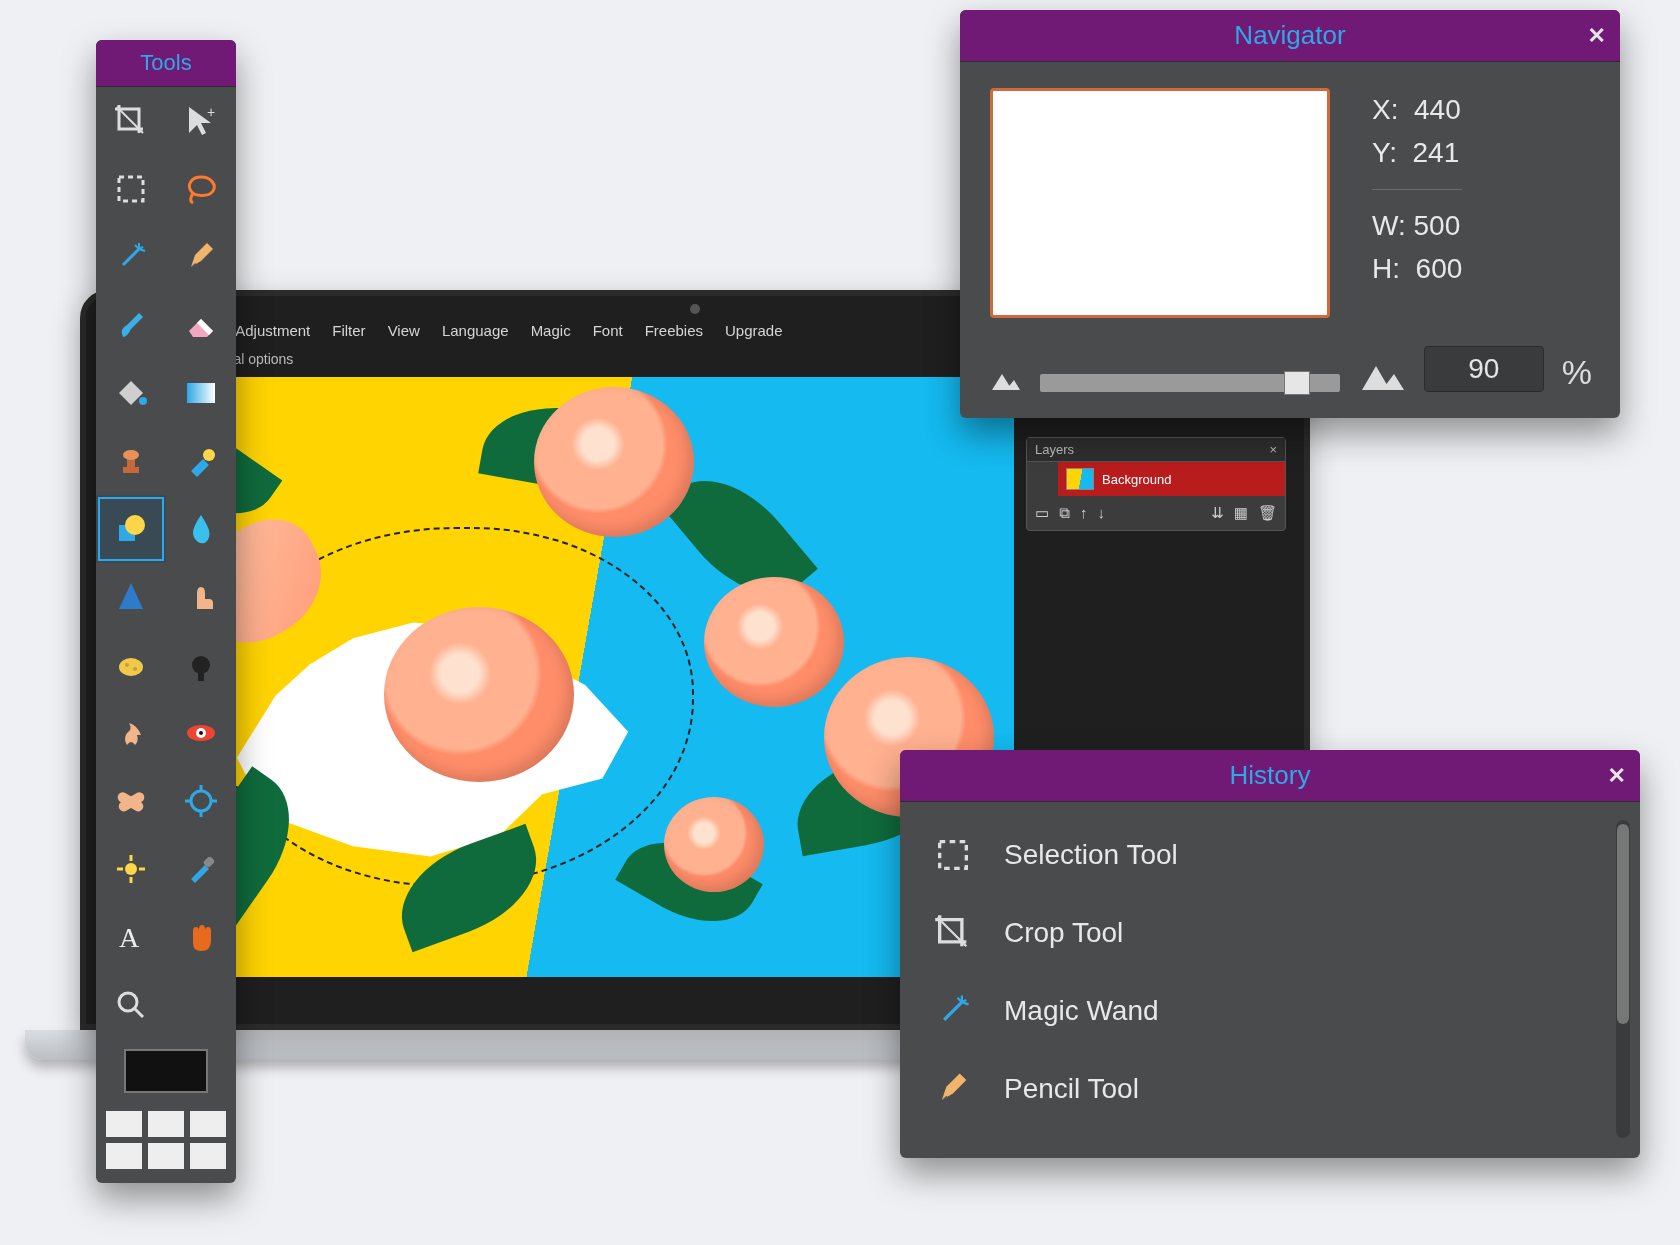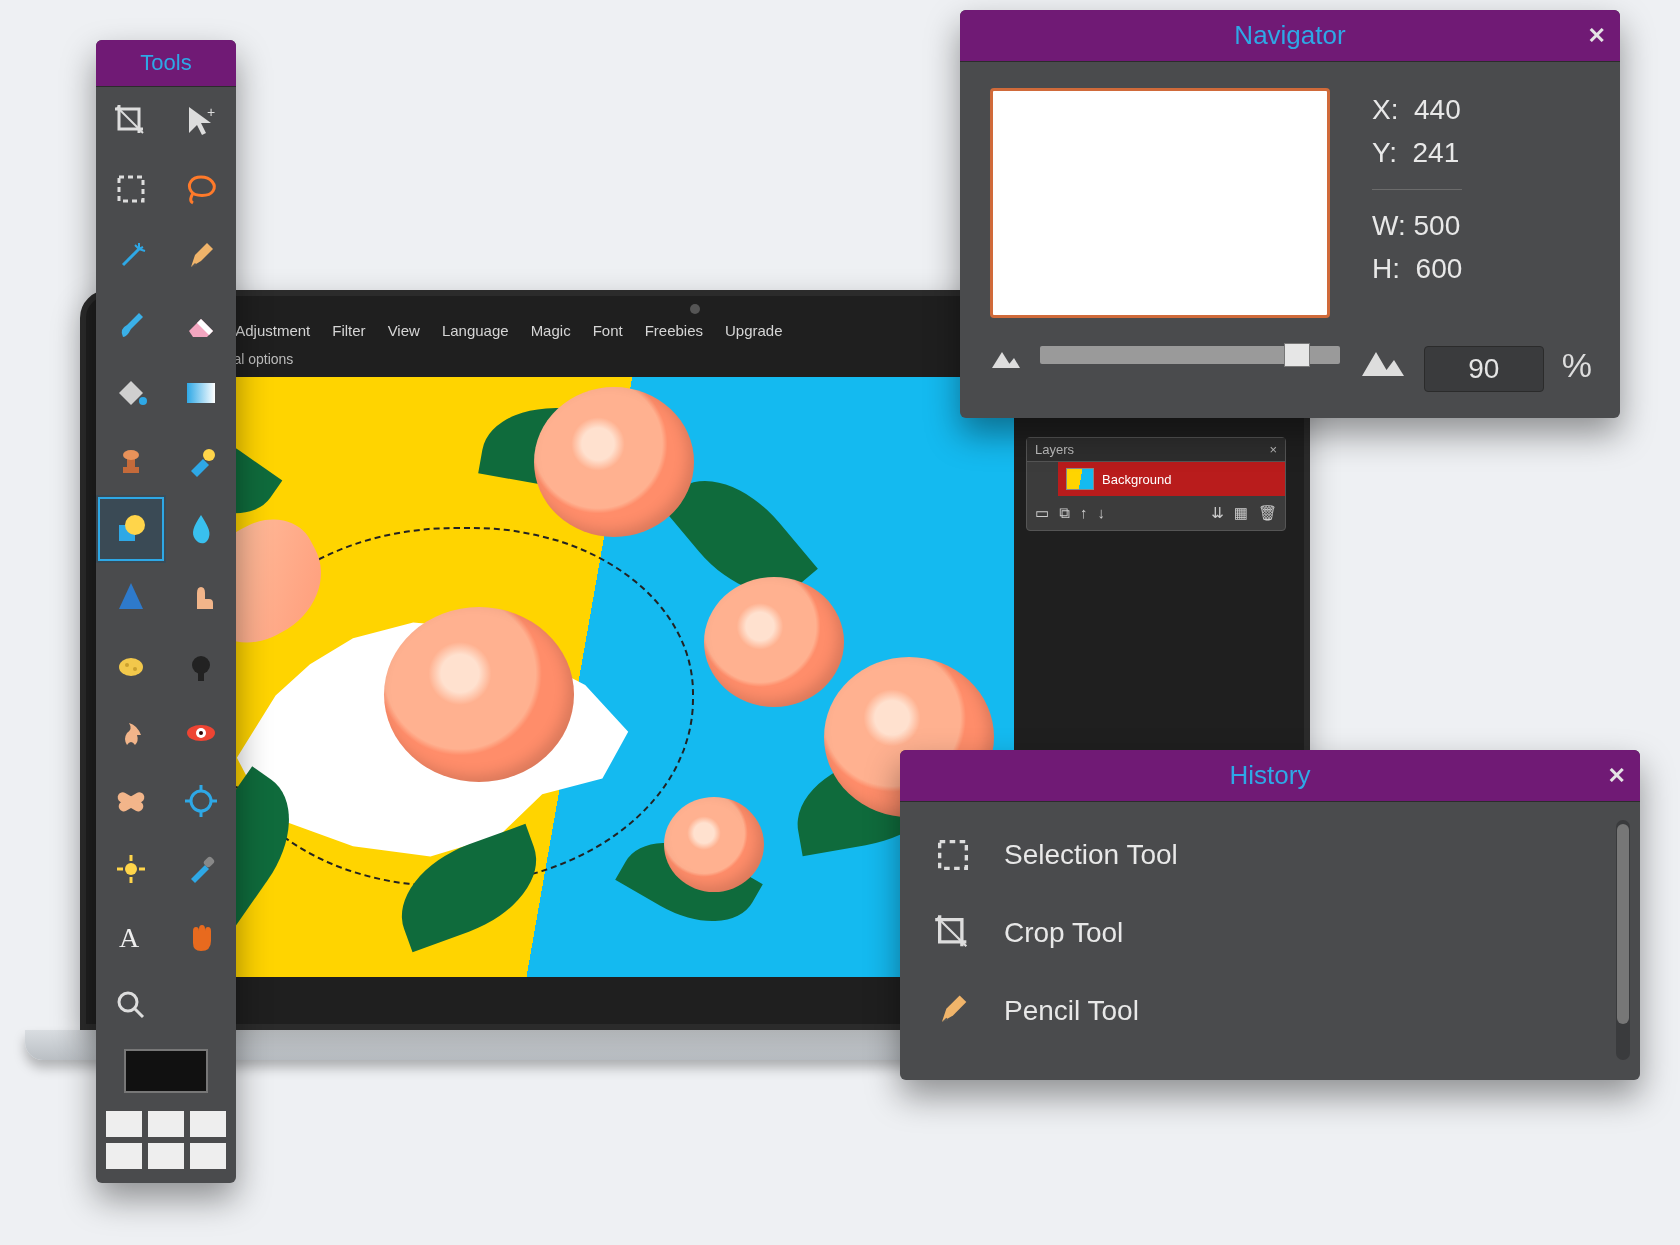--- a/index.html
+++ b/index.html
@@ -106,21 +106,21 @@
   .tools .swatch{width:84px;height:44px;background:#111;border:2px solid #777;}
   .tools .mini-grid{display:grid;grid-template-columns:repeat(3,1fr);gap:6px;padding:8px 10px 14px 10px;}
   .tools .mini-grid div{height:26px;background:#eee;}
 
   
   .nav { right:60px; top:10px; width:660px; }
   .nav-body{display:flex;gap:42px;padding:26px 30px 18px 30px;align-items:flex-start;}
   .nav-preview{width:340px;height:230px;background:#fff;border:3px solid #d06a3a;border-radius:4px;}
   .nav-stats{font-size:28px;color:#e8e8e8;line-height:1.55;}
   .nav-stats hr{border:none;border-top:1px solid #6b6b6b;margin:14px 0;}
-  .nav-zoom{display:flex;align-items:flex-start;gap:18px;padding:10px 28px 26px 28px;}
+  .nav-zoom{display:flex;align-items:flex-end;gap:18px;padding:10px 28px 26px 28px;}
   .nav-zoom .slider-track{flex:1;height:18px;background:#9a9a9a;position:relative;border-radius:2px;}
   .nav-zoom .slider-thumb{position:absolute;right:10%;top:-3px;width:26px;height:24px;background:#e6e6e6;border:1px solid #777;}
   .nav-zoom .zval{width:120px;height:46px;background:#3a3b3d;border:1px solid #2b2b2b;display:flex;align-items:center;justify-content:center;font-size:28px;border-radius:4px;}
   .nav-zoom .pct{font-size:34px;color:#ddd;}
   .mtn{display:inline-block;}
   .mtn svg{display:block;}
 
   
   .hist { right:40px; top:750px; width:740px; }
   .hist-list{padding:14px 20px 30px 20px;}
@@ -404,20 +404,28 @@
         <span class="icn">
           <svg viewBox="0 0 36 36">
             <use href="#i-crop"></use>
           </svg>
         </span>
         <span>Crop Tool</span>
       </div>
       <div class="hist-row">
         <span class="icn">
           <svg viewBox="0 0 36 36">
+            <use href="#i-wand"></use>
+          </svg>
+        </span>
+        <span>Magic Wand</span>
+      </div>
+      <div class="hist-row">
+        <span class="icn">
+          <svg viewBox="0 0 36 36">
             <use href="#i-pencil"></use>
           </svg>
         </span>
         <span>Pencil Tool</span>
       </div>
     </div>
   <div class="scrollbar">
     <div class="thumb"></div>
   </div>
 </div>

